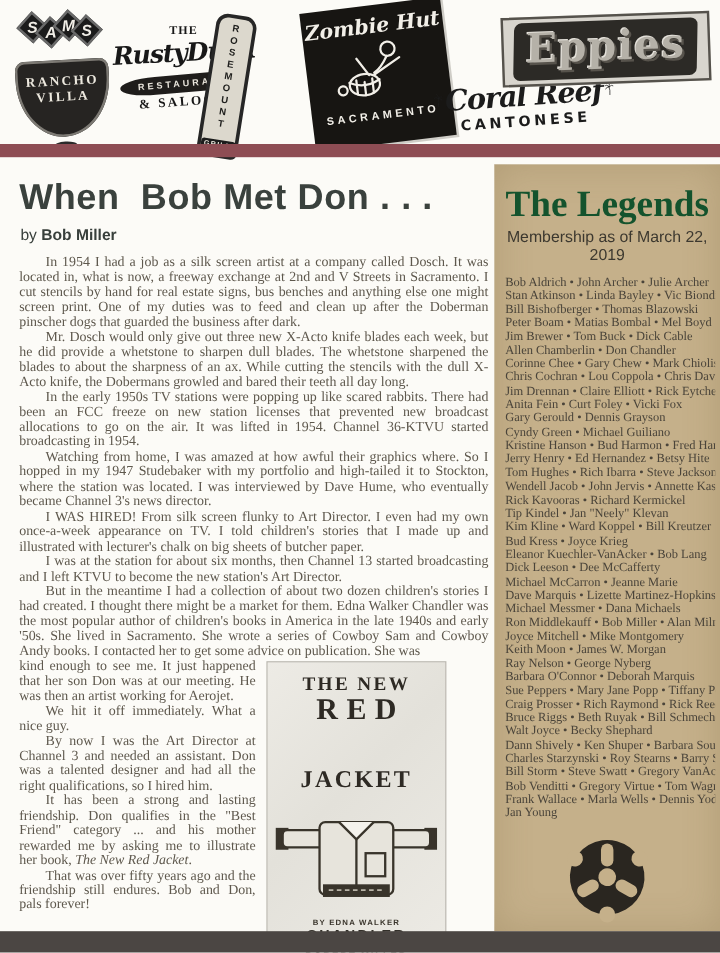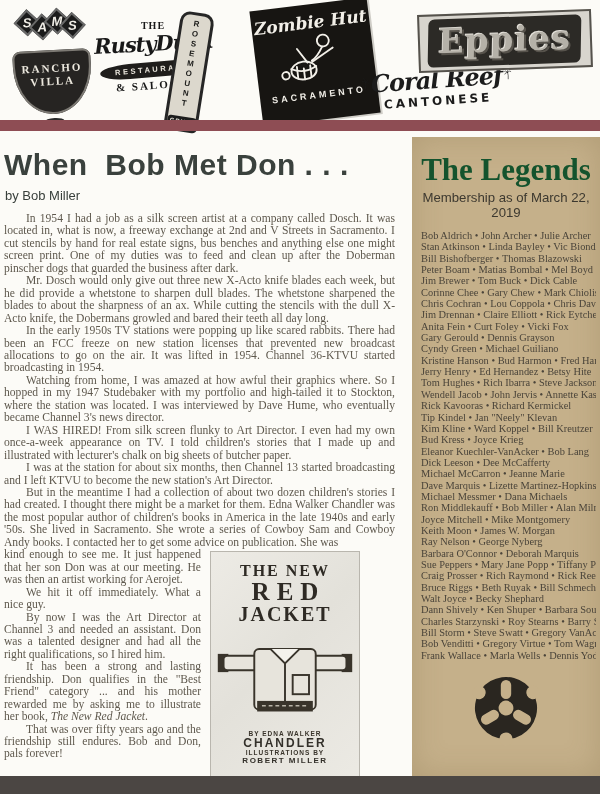--- a/index.html
+++ b/index.html
@@ -57,37 +57,37 @@
              justify-content:center; }
   .ep-bar { background:#2c2a26; border-radius:6px; padding:2px 10px 6px; transform:skewX(-3deg); }
   .ep-name { font:900 34px "DejaVu Serif", serif; color:#b5b1a8; letter-spacing:1px;
              text-shadow:2px 2px 0 #57534c, -1px -1px 0 #e4e1da; }
 
   
   .maroon-bar { position:absolute; left:0; top:120px; width:600px; height:11px; background:#8e4d54; }
   .footer-bar { position:absolute; left:0; top:776px; width:600px; height:18px; background:#4b4643; }
 
   
-  .article { position:absolute; left:4px; top:146px; width:391px; }
+  .article { position:absolute; left:16px; top:146px; width:391px; }
   .article h1 { font:bold 30px/38px "Liberation Sans", sans-serif; color:#3a413d;
                 letter-spacing:0.5px; white-space:pre-wrap; }
   .byline { font:13px "Liberation Sans", sans-serif; color:#383f3b; margin:4px 0 10px 1px; }
-  .byline .b { font-weight:normal; }
+  .byline .b { font-weight:bold; }
   .article-body { font-size:11.6px; line-height:12.45px; color:#5e584d; text-align:justify; }
   .article-body p { margin:0; }
   .article-body p.indent { text-indent:22px; }
 
   
   .book-cover { float:right; width:150px; height:236px; margin:2px 35px 2px 9px;
                 background:linear-gradient(135deg,#edebe5 0%, #e3e1da 45%, #eceae4 100%);
                 border:1px solid #b9b6ae; text-align:center; padding-top:10px;
                 font-family:"Liberation Serif", serif; color:#2e2a24; }
   .bc-t1 { font:bold 16px/17px "Liberation Serif", serif; letter-spacing:2px; }
   .bc-t2 { font:bold 25px/25px "Liberation Serif", serif; letter-spacing:7px; text-indent:7px; }
-  .bc-t3 { font:bold 20px/21px "Liberation Serif", serif; letter-spacing:2px; }
+  .bc-t3 { font:bold 20px/21px "Liberation Serif", serif; letter-spacing:2px;margin-top:36px; }
   .bc-by1,.bc-by3 { font:bold 6.5px "Liberation Sans", sans-serif; letter-spacing:1px; color:#3a352c; }
   .bc-by2 { font:bold 12px/12px "Liberation Sans", sans-serif; letter-spacing:2px; color:#33302a; }
   .bc-by4 { font:bold 8px/9px "Liberation Sans", sans-serif; letter-spacing:1.5px; color:#33302a; }
   .bc-jacket { margin:2px 0 3px; }
 
   
   .sidebar { position:absolute; left:412px; top:137px; width:188px; height:639px;
              background:#c5b08a; box-shadow:inset 0 0 30px rgba(120,100,60,.25); }
   .sb-title { text-align:center; font:bold 31px/34px "Liberation Serif", serif; color:#14532d; margin-top:16px; }
   .sb-sub { text-align:center; font:13.2px "Liberation Sans", sans-serif; color:#3c382f; margin-top:3px; }
@@ -225,20 +225,21 @@
 
   <div class="sidebar">
     <div class="sb-title">The Legends</div>
     <div class="sb-sub">Membership as of March 22, 2019</div>
     <div class="member-list">
         <div class="member-line">Bob Aldrich •  John Archer •  Julie Archer</div>
         <div class="member-line">Stan Atkinson •  Linda Bayley •  Vic Biondi</div>
         <div class="member-line">Bill Bishofberger •  Thomas Blazowski</div>
         <div class="member-line">Peter Boam •  Matias Bombal •  Mel Boyd</div>
         <div class="member-line">Jim Brewer •  Tom Buck •  Dick Cable</div>
+        <div class="member-line">Allen Chamberlin •  Don Chandler</div>
         <div class="member-line">Corinne Chee •  Gary Chew •  Mark Chiolis</div>
         <div class="member-line">Chris Cochran •  Lou Coppola •  Chris Davis</div>
         <div class="member-line">Jim Drennan •  Claire Elliott •  Rick Eytcheson</div>
         <div class="member-line">Anita Fein •  Curt Foley •  Vicki Fox</div>
         <div class="member-line">Gary Gerould •  Dennis Grayson</div>
         <div class="member-line">Cyndy Green •  Michael Guiliano</div>
         <div class="member-line">Kristine Hanson •  Bud Harmon •  Fred Harris</div>
         <div class="member-line">Jerry Henry •  Ed Hernandez •  Betsy Hite</div>
         <div class="member-line">Tom Hughes •  Rich Ibarra •  Steve Jackson</div>
         <div class="member-line">Wendell Jacob •  John Jervis •  Annette Kassis</div>
@@ -258,20 +259,21 @@
         <div class="member-line">Barbara O'Connor •  Deborah Marquis</div>
         <div class="member-line">Sue Peppers •  Mary Jane Popp •  Tiffany Powell</div>
         <div class="member-line">Craig Prosser •  Rich Raymond •  Rick Reed</div>
         <div class="member-line">Bruce Riggs •  Beth Ruyak •  Bill Schmechel</div>
         <div class="member-line">Walt Joyce •  Becky Shephard</div>
         <div class="member-line">Dann Shively •  Ken Shuper •  Barbara Souza</div>
         <div class="member-line">Charles Starzynski •  Roy Stearns •  Barry Stigers</div>
         <div class="member-line">Bill Storm •  Steve Swatt •  Gregory VanAcker</div>
         <div class="member-line">Bob Venditti •  Gregory Virtue •  Tom Wagner</div>
         <div class="member-line">Frank Wallace •  Marla Wells •  Dennis Yoder</div>
+        <div class="member-line">Jan Young</div>
       </div>
     <div class="adapter-wrap">
       <svg width="74" height="74" viewBox="0 0 100 100" style="transform:rotate(15deg)">
         <circle cx="50" cy="50" r="42" fill="#2a2620"></circle>
         <g fill="#c5b08a">
           <circle cx="50" cy="50" r="10"></circle>
           <g transform="rotate(15 50 50)">
               <rect x="62" y="43" width="26" height="14" rx="7"></rect>
             </g>
           <g transform="rotate(135 50 50)">

